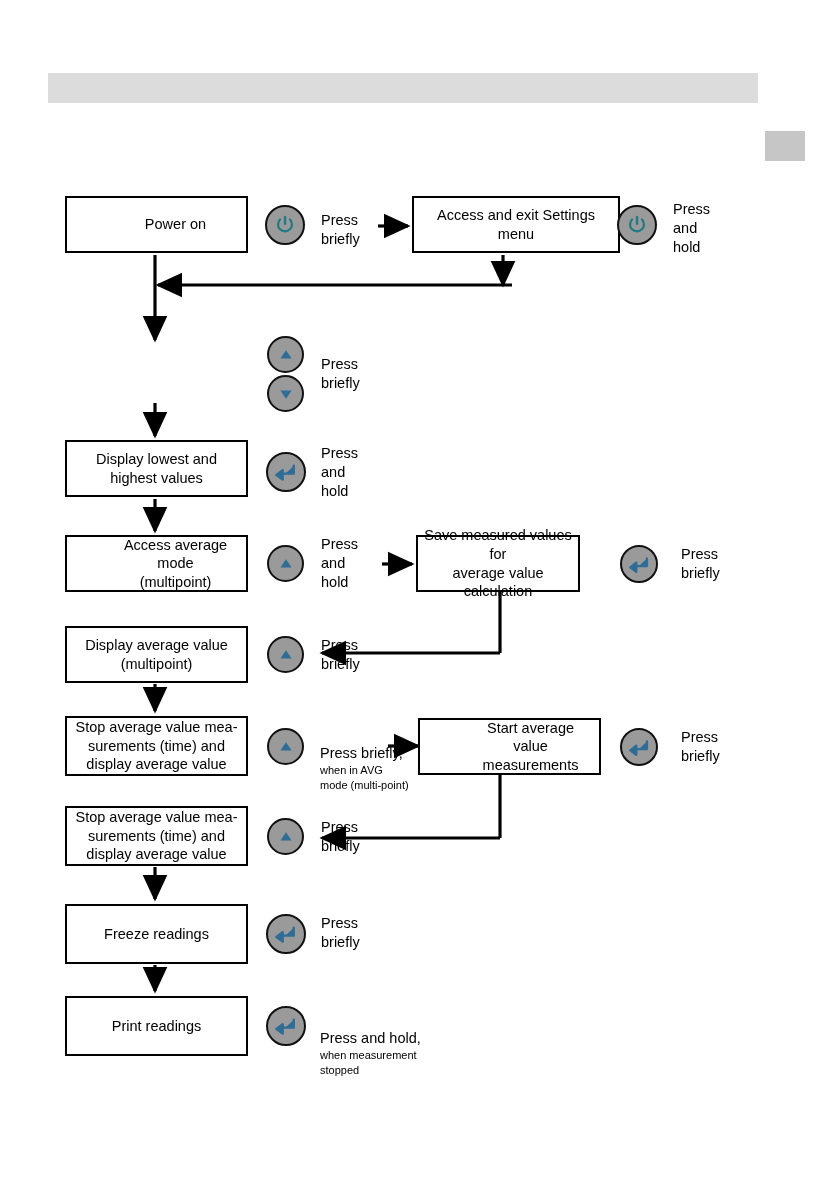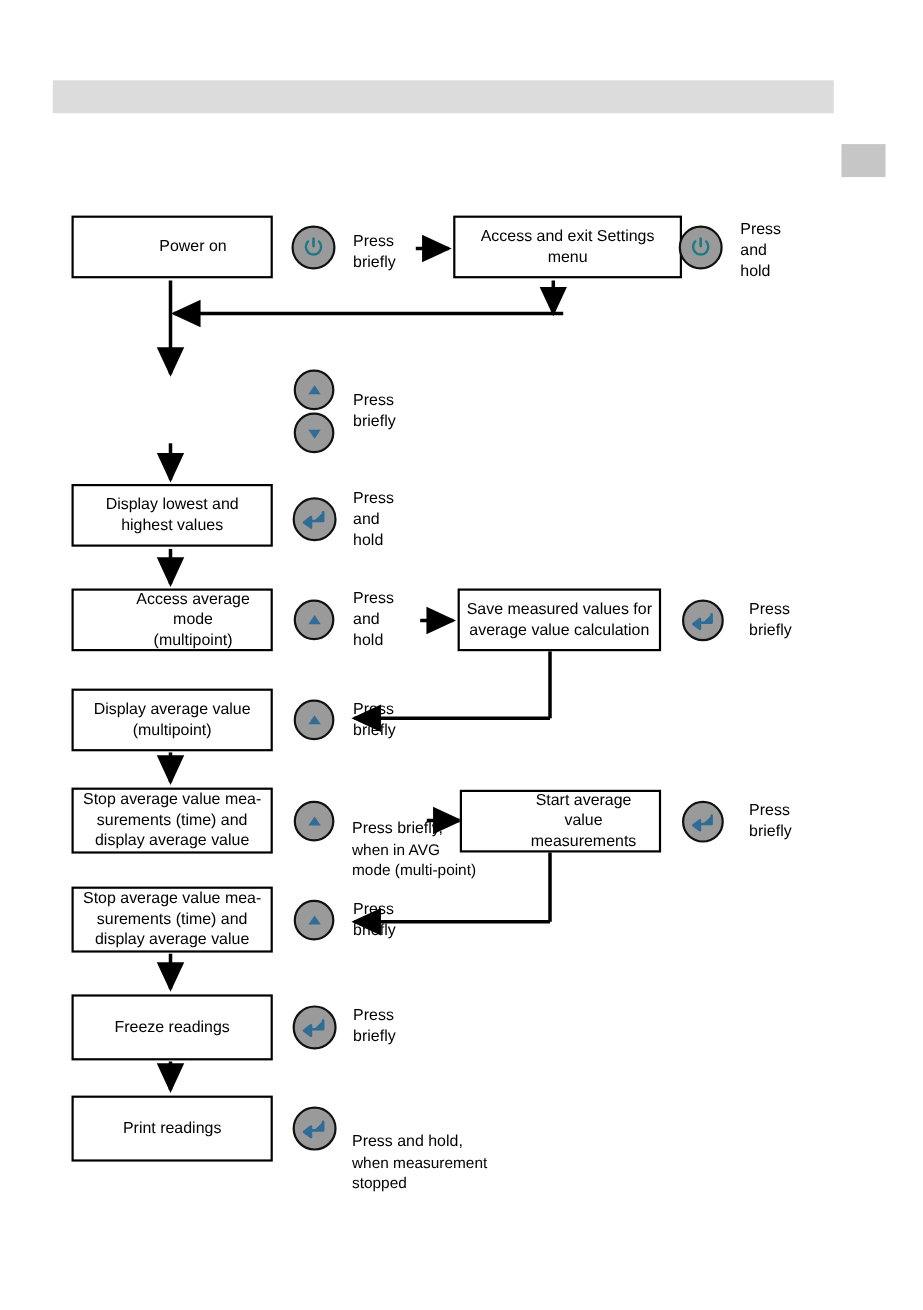--- a/index.html
+++ b/index.html
@@ -66,21 +66,21 @@
   .note {
     position: absolute;
     color: #000000;
     font-size: 14.5px;
     line-height: 1.32;
     white-space: pre-line;
     text-align: left;
   }
   .note .sub {
     display: block;
-    font-size: 14px;
+    font-size: 11px;
     line-height: 1.3;
   }
   
   .wires {
     position: absolute;
     left: 0;
     top: 0;
     width: 839px;
     height: 1191px;
     pointer-events: none;
@@ -150,21 +150,21 @@
     </div>
   </div>
 
   <div class="fbox" style="left:65px;  top:535px; width:183px; height:57px;padding-left:44px;">
     <div>
       <span>Access average mode</span>
       <span>(multipoint)</span>
     </div>
   </div>
 
-  <div class="fbox" style="left:416px; top:535px; width:185px; height:57px;justify-content:center;">
+  <div class="fbox" style="left:416px; top:535px; width:164px; height:57px;justify-content:center;">
     <div>
       <span>Save measured values for</span>
       <span>average value calculation</span>
     </div>
   </div>
 
   <div class="fbox" style="left:65px;  top:626px; width:183px; height:57px;">
     <div>
       <span>Display average value</span>
       <span>(multipoint)</span>

